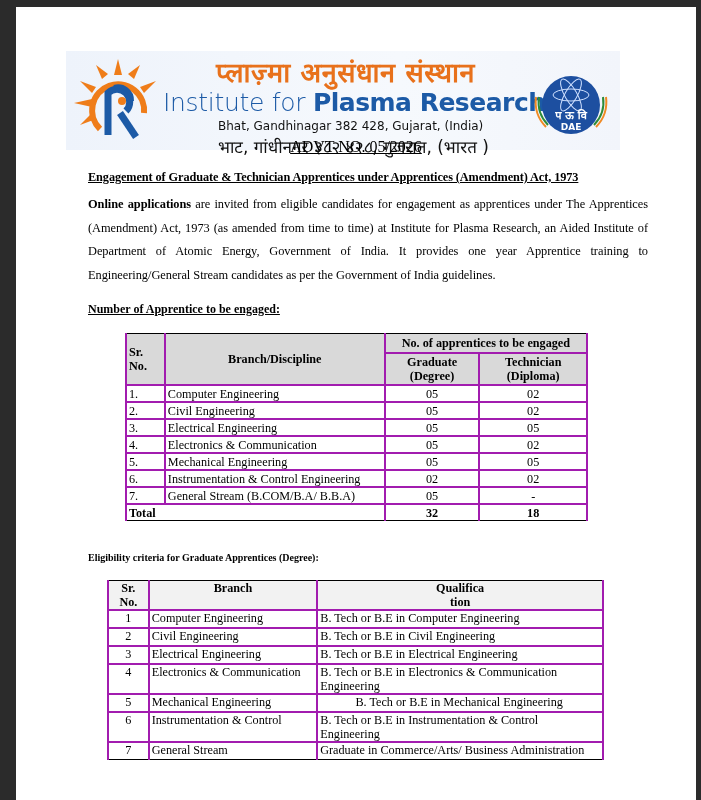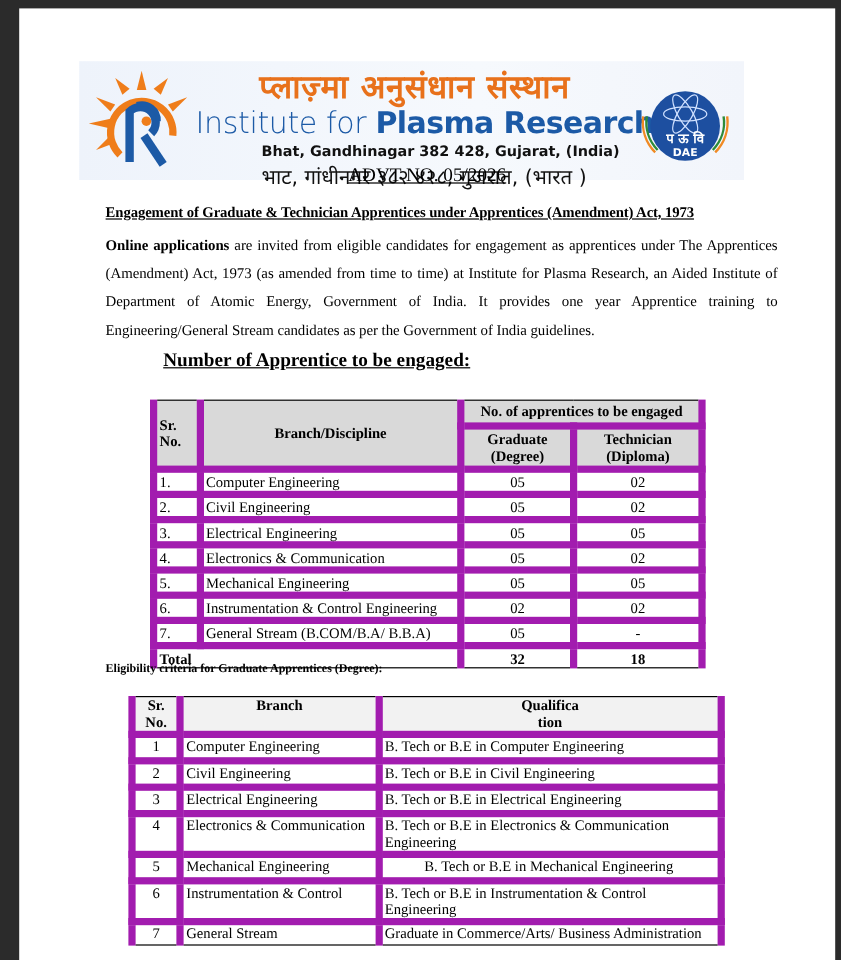--- a/index.html
+++ b/index.html
@@ -24,51 +24,51 @@
     color:#e8711b; font-size:27px; font-weight:bold; letter-spacing:0.5px; white-space:nowrap;
   }
   .eng-title {
     position:absolute; left:97px; top:37px; white-space:nowrap;
     font-family:"DejaVu Sans", sans-serif; color:#1c5aa6; font-size:25px;
   }
   .eng-title .light { font-weight:300; letter-spacing:-0.3px; }
   .eng-title .bold { font-weight:bold; letter-spacing:-0.5px; }
   .addr1 {
     position:absolute; left:152px; top:68px; font-family:"DejaVu Sans", sans-serif;
-    font-size:12px; color:#111; white-space:nowrap;font-weight:bold;
+    font-size:12px; color:#111; white-space:nowrap;
   }
   .addr2 {
     position:absolute; left:152px; top:84px; font-family:"DejaVu Sans", sans-serif;
     font-size:17px; color:#111; white-space:nowrap;
   }
   .logo-dae { position:absolute; left:460px; top:6px; width:90px; height:90px; }
 
   .advt {
     position:absolute; left:0; width:680px; top:131px; text-align:center;
     font-weight:normal; font-size:16px; text-decoration:underline;
   }
   .subject {
     position:absolute; left:72px; top:163px; font-weight:bold; font-size:12.3px;
     text-decoration:underline; white-space:nowrap; letter-spacing:-0.1px;text-align:right;
   }
   .intro {
     position:absolute; left:72px; top:186px; width:560px; font-size:12.4px;
     line-height:23.5px; text-align:justify; letter-spacing:-0.05px;
   }
   .sec1 {
-    position:absolute; left:72px; top:285px; font-weight:bold; font-size:16px;
-    text-decoration:underline; white-space:nowrap;margin-left:48px;
+    position:absolute; left:72px; top:295px; font-weight:bold; font-size:12px;
+    text-decoration:underline; white-space:nowrap;
   }
   .sec2 {
     position:absolute; left:72px; top:545px; font-weight:bold; font-size:10px;
     white-space:nowrap;
   }
 
   table { border-collapse:collapse; position:absolute; font-size:12.2px; }
-  td, th { border:6px solid #a21caf; padding:0 2px; line-height:14px; }
+  td, th { border:2px solid #a21caf; padding:0 2px; line-height:14px; }
   .t1 { left:109px; top:326px; width:463px; }
   .t1 th { background:#d9d9d9; font-weight:bold; }
   .t1 .outer-top th { border-top:1.5px solid #000; }
   .t1 td.c, .t1 th.c { text-align:center; }
   .t1 tr.data td { height:15px; }
   .t1 tr.total td { font-weight:bold; height:15px; border-bottom:1.5px solid #000; }
 
   .t2 { left:91px; top:573px; width:497px; }
   .t2 th { background:#f2f2f2; font-weight:bold; vertical-align:top; }
   .t2 td { vertical-align:top; }

